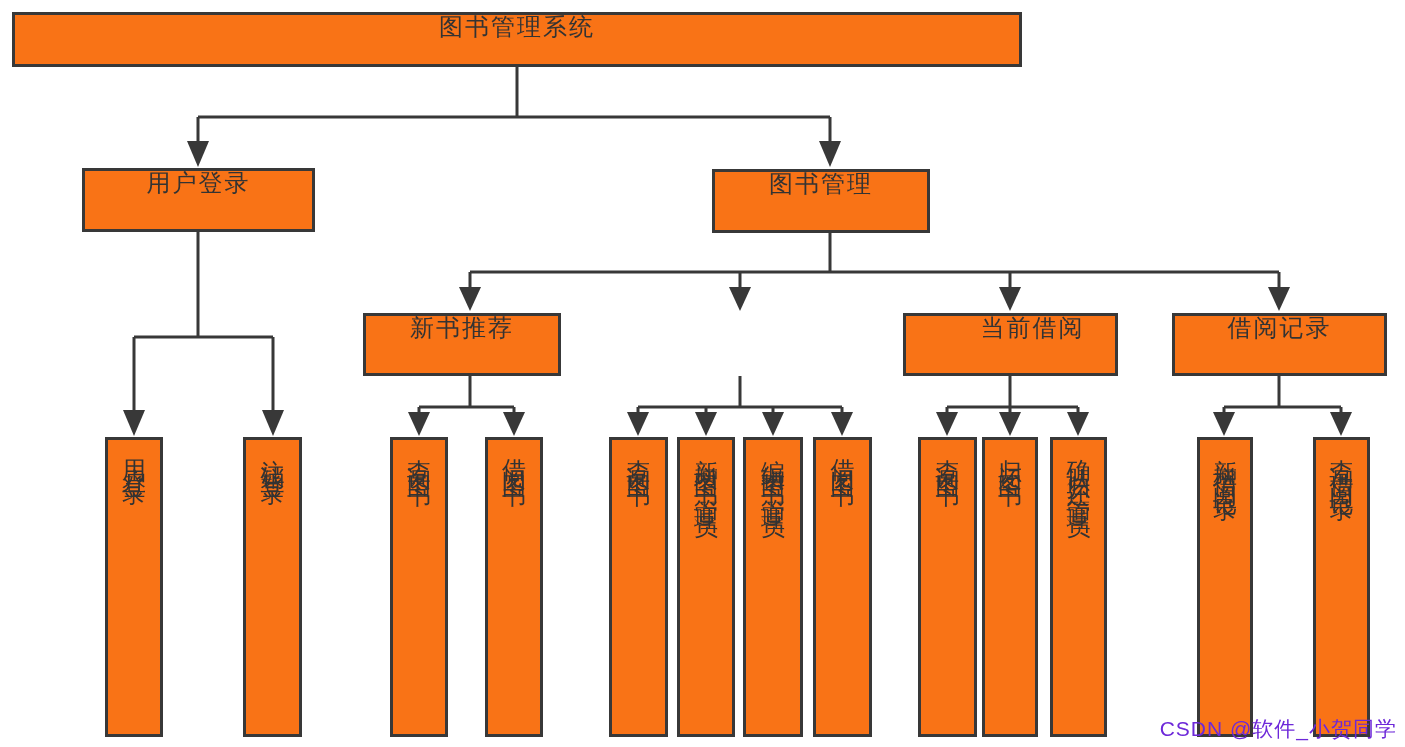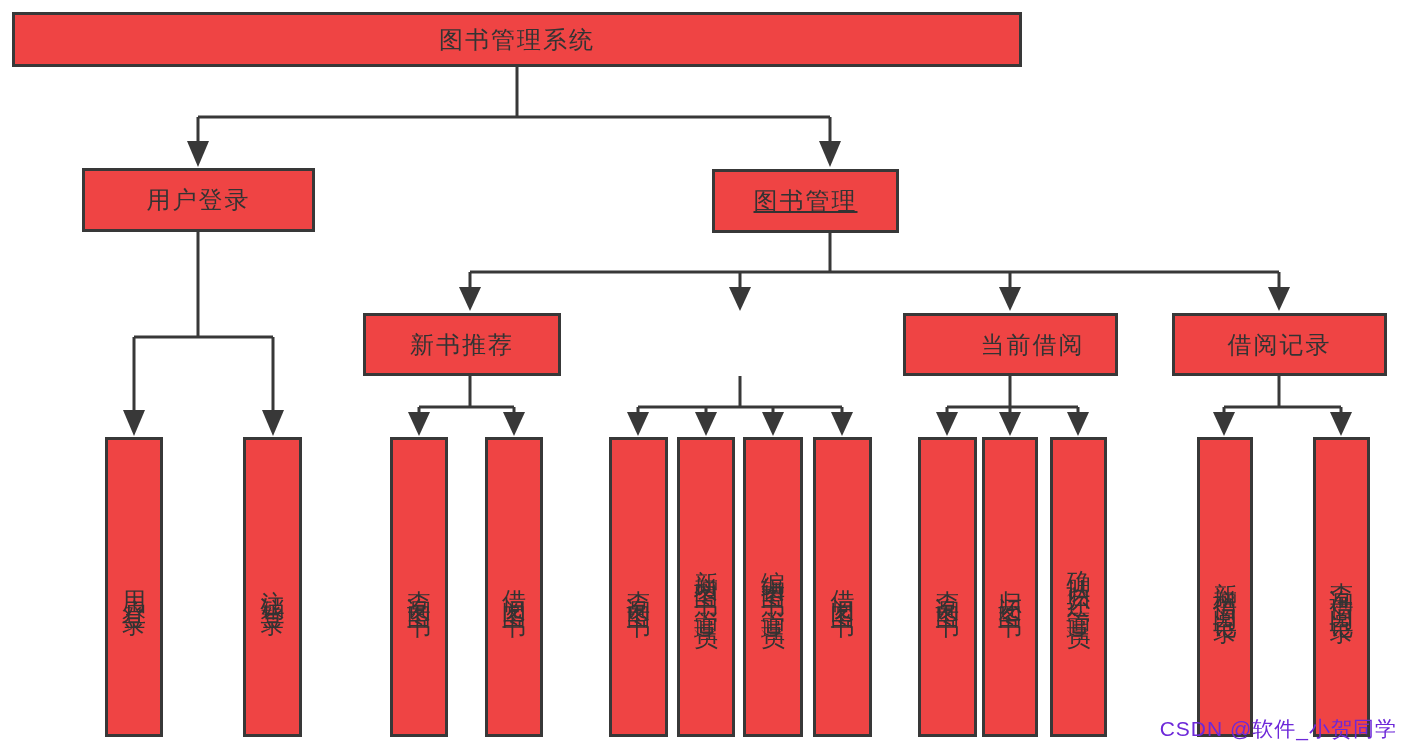--- a/index.html
+++ b/index.html
@@ -2,22 +2,22 @@
 <html><head>
 <meta charset="utf-8">
 <style>
   html,body{margin:0;padding:0;background:#ffffff;}
   .canvas{
     position:relative;width:1405px;height:747px;background:#ffffff;overflow:hidden;
     font-family:"Liberation Sans","DejaVu Sans",sans-serif;color:#333333;
   }
   .connectors{position:absolute;left:0;top:0;width:1405px;height:747px;}
   .node{
-    position:absolute;box-sizing:border-box;border:3px solid #383838;background:#ef4444;
-    display:flex;align-items:center;justify-content:center;
+    position:absolute;box-sizing:border-box;border:3px solid #383838;background:#f97316;
+    display:flex;justify-content:center;
   }
   .node .hlabel{
     font-size:24px;letter-spacing:2px;line-height:1;white-space:nowrap;color:#333333;
   }
   .node .vlabel{
     writing-mode:vertical-rl;text-orientation:mixed;
     font-size:24px;letter-spacing:8px;line-height:1;white-space:nowrap;color:#333333;
   }
   .watermark{
     position:absolute;right:8px;bottom:4px;
@@ -69,21 +69,21 @@
     </g>
   </svg>
 
   <div class="node" style="left:12px;top:12px;width:1010px;height:55px;">
     <span class="hlabel">图书管理系统</span>
   </div>
 
   <div class="node" style="left:82px;top:168px;width:233px;height:64px;">
     <span class="hlabel">用户登录</span>
   </div>
-  <div class="node" style="left:712px;top:169px;width:187px;height:64px;text-decoration:underline;">
+  <div class="node" style="left:712px;top:169px;width:218px;height:64px;">
     <span class="hlabel">图书管理</span>
   </div>
 
   <div class="node" style="left:363px;top:313px;width:198px;height:63px;">
     <span class="hlabel">新书推荐</span>
   </div>
   <div class="node" style="left:903px;top:313px;width:215px;height:63px;padding-left:44px;">
     <span class="hlabel">当前借阅</span>
   </div>
   <div class="node" style="left:1172px;top:313px;width:215px;height:63px;">

